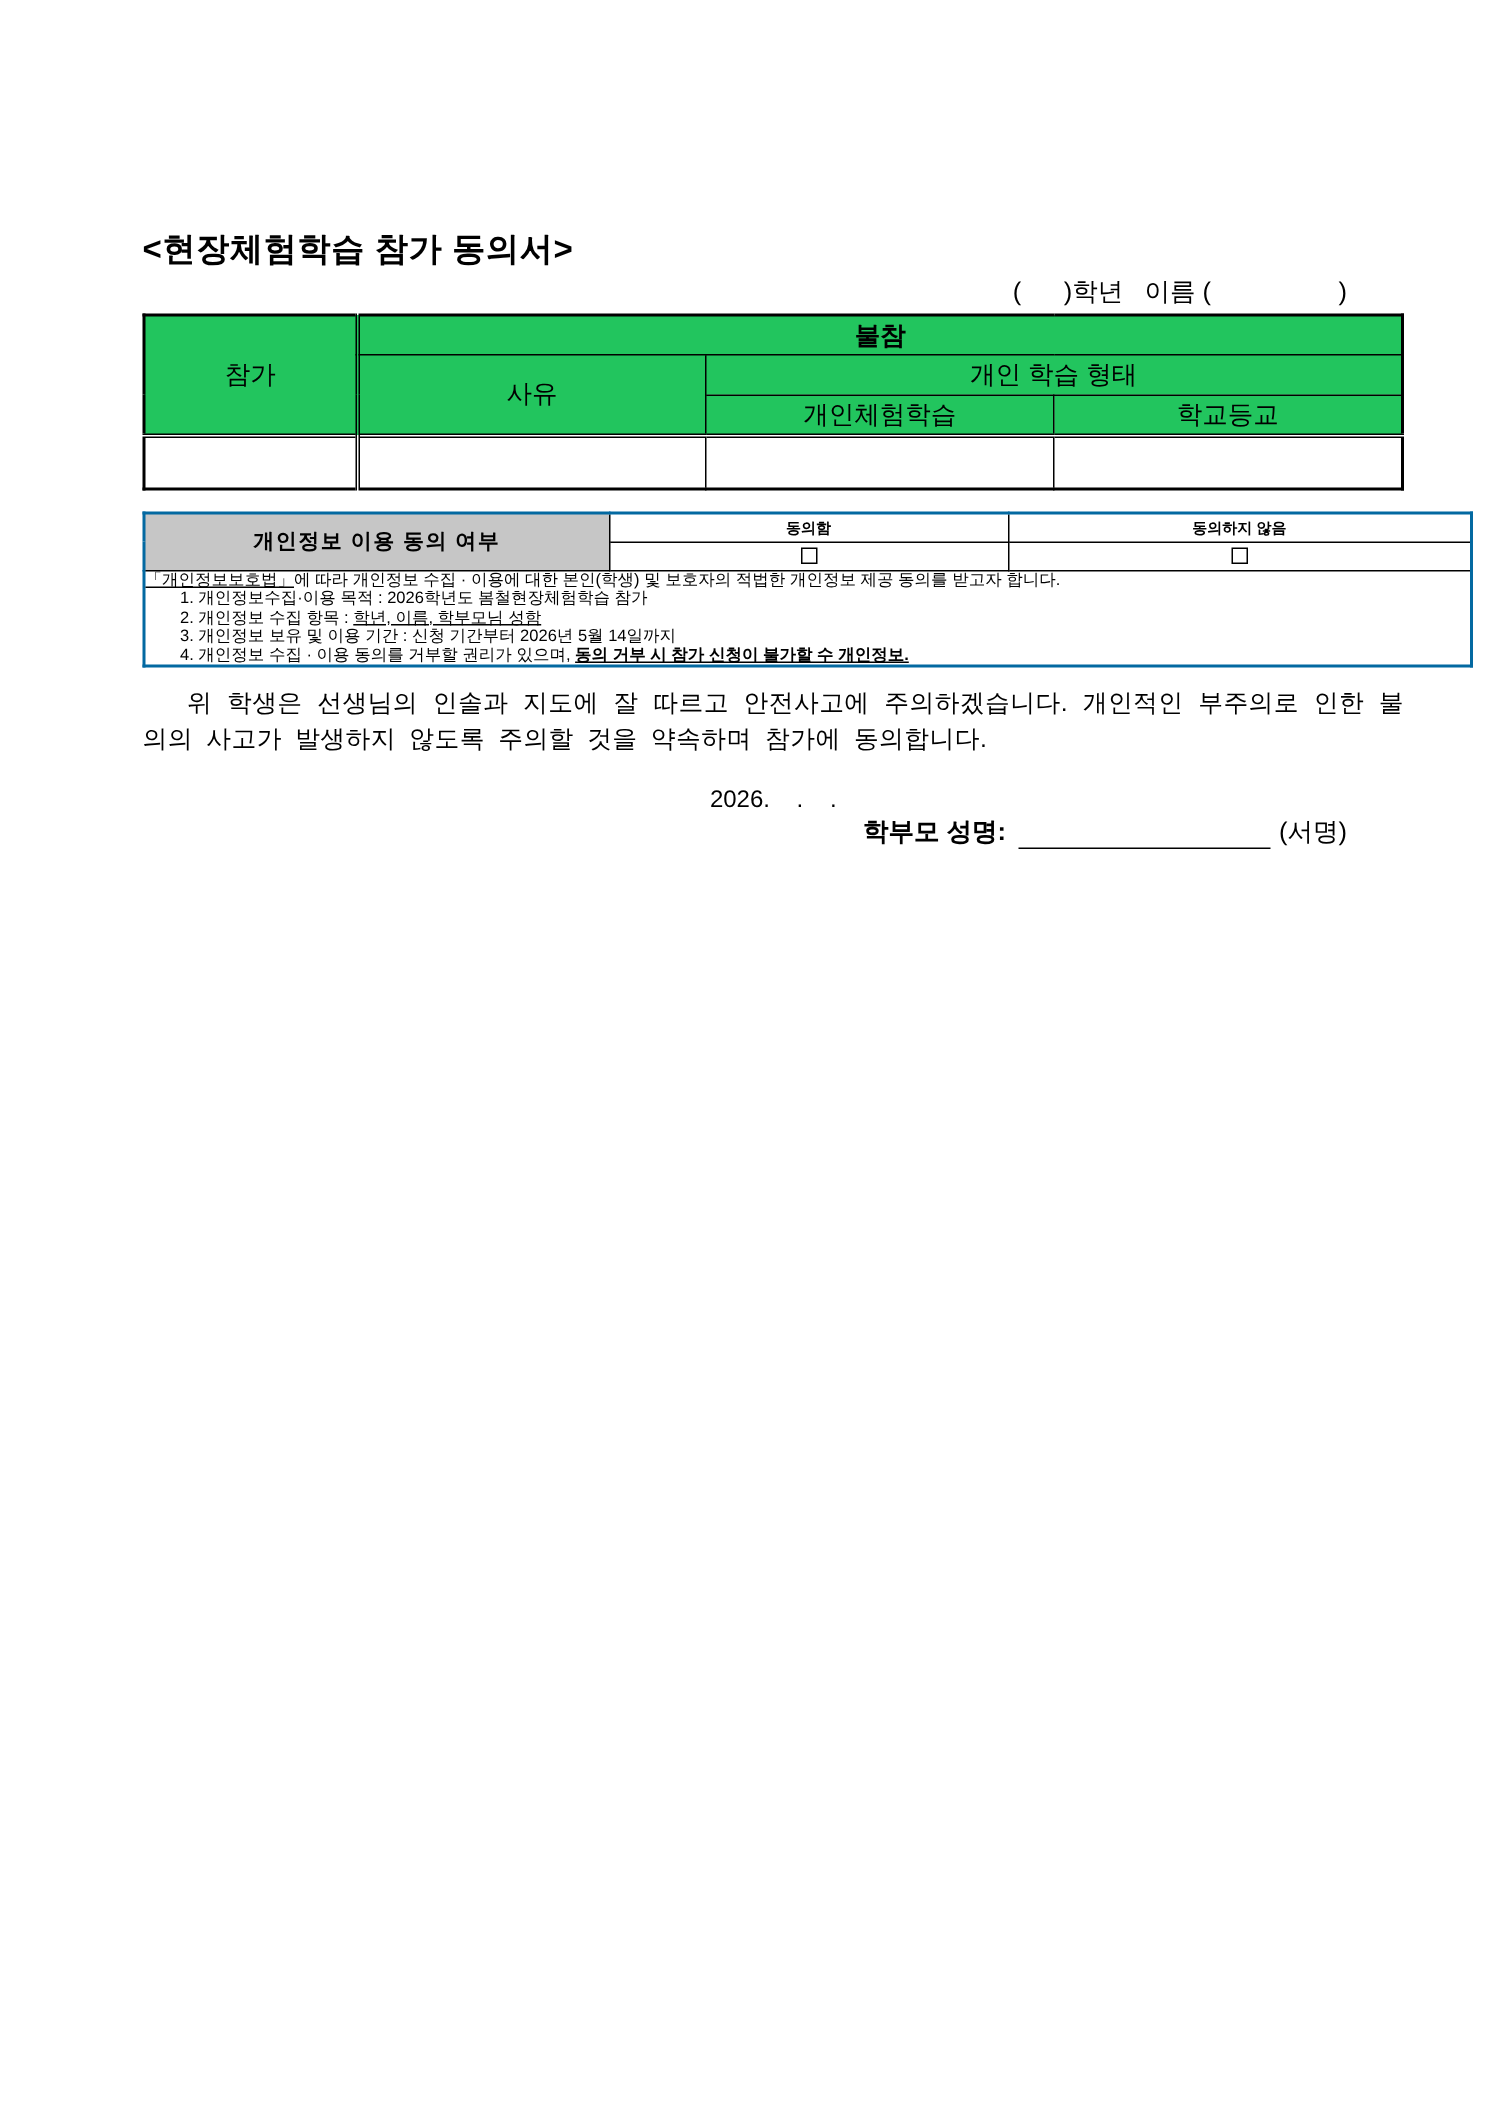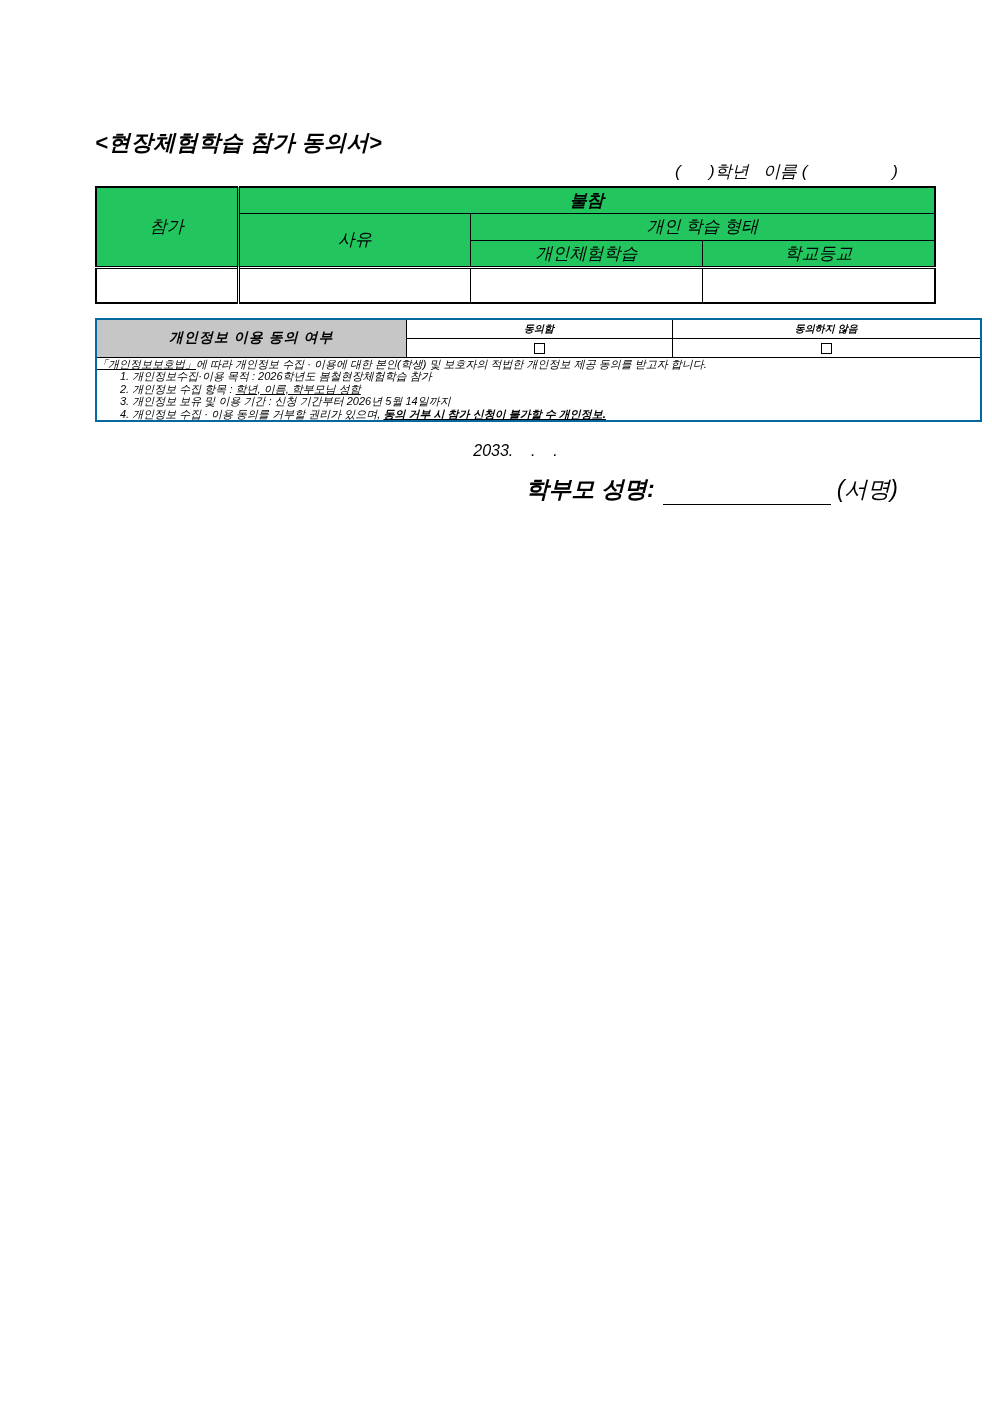--- a/index.html
+++ b/index.html
@@ -5,23 +5,22 @@
   * { box-sizing: border-box; }
   html, body {
     margin: 0; padding: 0;
     width: 992px; height: 1403px;
     background: #ffffff;
     font-family: "Liberation Sans", "DejaVu Sans", sans-serif;
     color: #000;
   }
   .page {
     position: absolute;
-    left: 95px; top: 128px;
+    left: 95px; top: 151px;
     width: 841px;
-    font-style: italic;
   }
   .doc-title {
     font-size: 22px;
     font-weight: bold;
     letter-spacing: 0.5px;
     margin: 0 0 2px 0;
   }
   .grade-name-line {
     font-size: 17px;
     text-align: right;
@@ -94,24 +93,23 @@
     word-spacing: 4px;
     letter-spacing: 0.3px;
   }
   .date-line {
     margin-top: 20px;
     text-align: center;
     font-size: 16px;
     white-space: pre;
   }
   .sig-line {
-    margin-top: 14px;
     text-align: right;
     padding-right: 38px;
-    font-size: 23px;
+    font-size: 17px;
     font-weight: bold;
   }
   .sig-blank {
     display: inline-block;
     width: 168px;
     border-bottom: 1.5px solid #000;
     height: 18px;
     margin: 0 6px 0 8px;
     vertical-align: bottom;
   }
@@ -175,21 +173,22 @@
         <div><span class="u">「개인정보보호법」</span><span>에 따라 개인정보 수집 · 이용에 대한 본인(학생) 및 보호자의 적법한 개인정보 제공 동의를 받고자 합니다.</span></div>
         <div class="item">1. 개인정보수집·이용 목적 : 2026학년도 봄철현장체험학습 참가</div>
         <div class="item"><span>2. 개인정보 수집 항목 : </span><span class="u">학년, 이름, 학부모님 성함</span></div>
         <div class="item">3. 개인정보 보유 및 이용 기간 : 신청 기간부터 2026년 5월 14일까지</div>
         <div class="item"><span>4. 개인정보 수집 · 이용 동의를 거부할 권리가 있으며, </span><span class="bu">동의 거부 시 참가 신청이 불가할 수 개인정보.</span></div>
       </td>
     </tr>
   </tbody>
     </table>
 
+  <div class="pledge">위 학생은 선생님의 인솔과 지도에 잘 따르고 안전사고에 주의하겠습니다. 개인적인 부주의로 인한 불의의 사고가 발생하지 않도록 주의할 것을 약속하며 참가에 동의합니다.</div>
 
-  <div class="date-line">2033.    .    .</div>
+  <div class="date-line">2026.    .    .</div>
 
   <div class="sig-line">
     <span>학부모 성명:</span><span class="sig-blank"></span><span style="font-weight:normal;">(서명)</span>
   </div>
 
 
 </div>
 
 </body></html>

